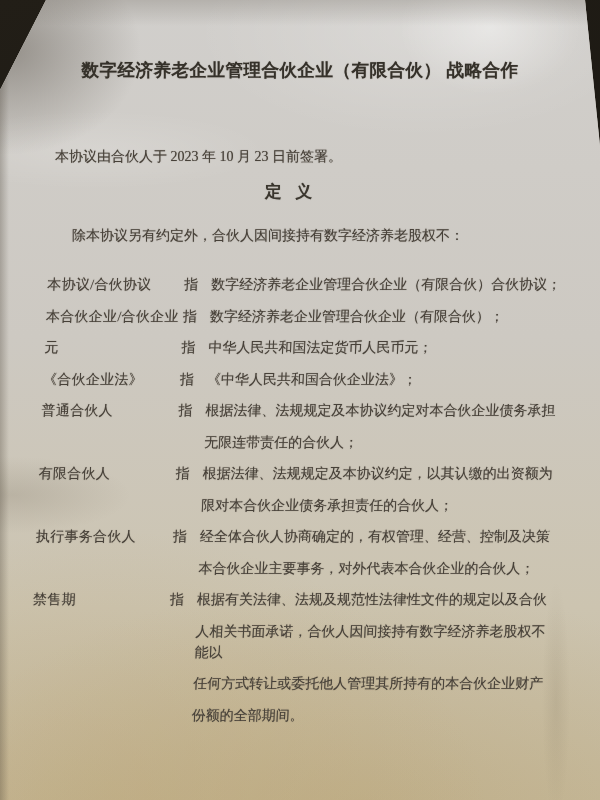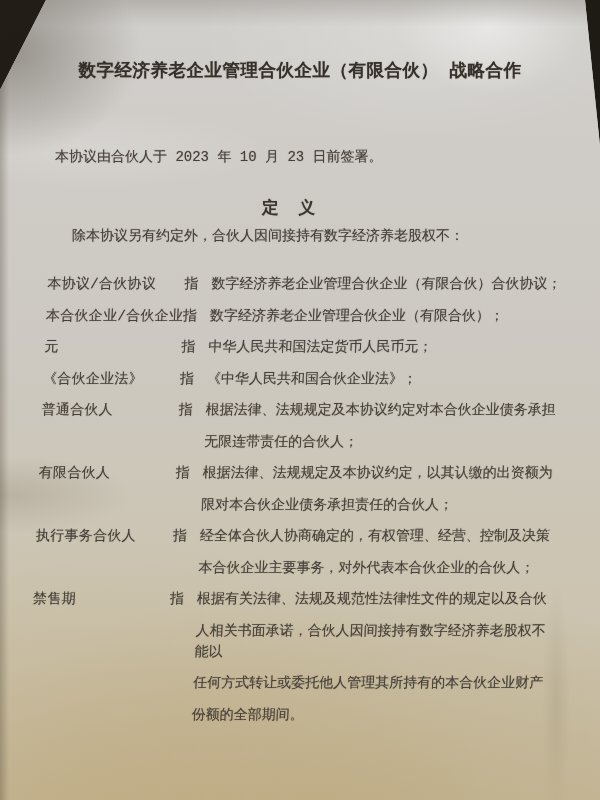--- a/index.html
+++ b/index.html
@@ -3,21 +3,21 @@
 <meta charset="utf-8">
 <style>
   html, body { margin: 0; padding: 0; }
   .scene {
     position: relative;
     width: 600px;
     height: 800px;
     overflow: hidden;
     background:
       linear-gradient(160deg, #221e17 0%, #1b1812 45%, #15120d 100%);
-    font-family: Liberation Mono, monospace;
+    font-family: Liberation Serif, serif;
   }
   .paper {
     position: absolute;
     inset: 0;
     clip-path: polygon(46px 0, 585px 0, 600px 146px, 600px 800px, 0 800px, 0 90px);
     color: #474139;
     background-image:
       
       linear-gradient(180deg, rgba(80,72,60,0.22), rgba(80,72,60,0) 26px),
       
@@ -55,21 +55,21 @@
   .signline {
     position: absolute;
     top: 148px; left: 55px;
     margin: 0;
     font-size: 14px;
     white-space: nowrap;
   }
   .section {
     position: absolute;
     top: 181px; left: 0; right: 26px;
-    margin: 16px;
+    margin: 0;
     text-align: center;
     font-size: 16.5px;
     font-weight: bold;
     letter-spacing: 5px;
     color: #3a362e;
     white-space: nowrap;
     padding-left: 8px;
   }
   .intro {
     position: absolute;

